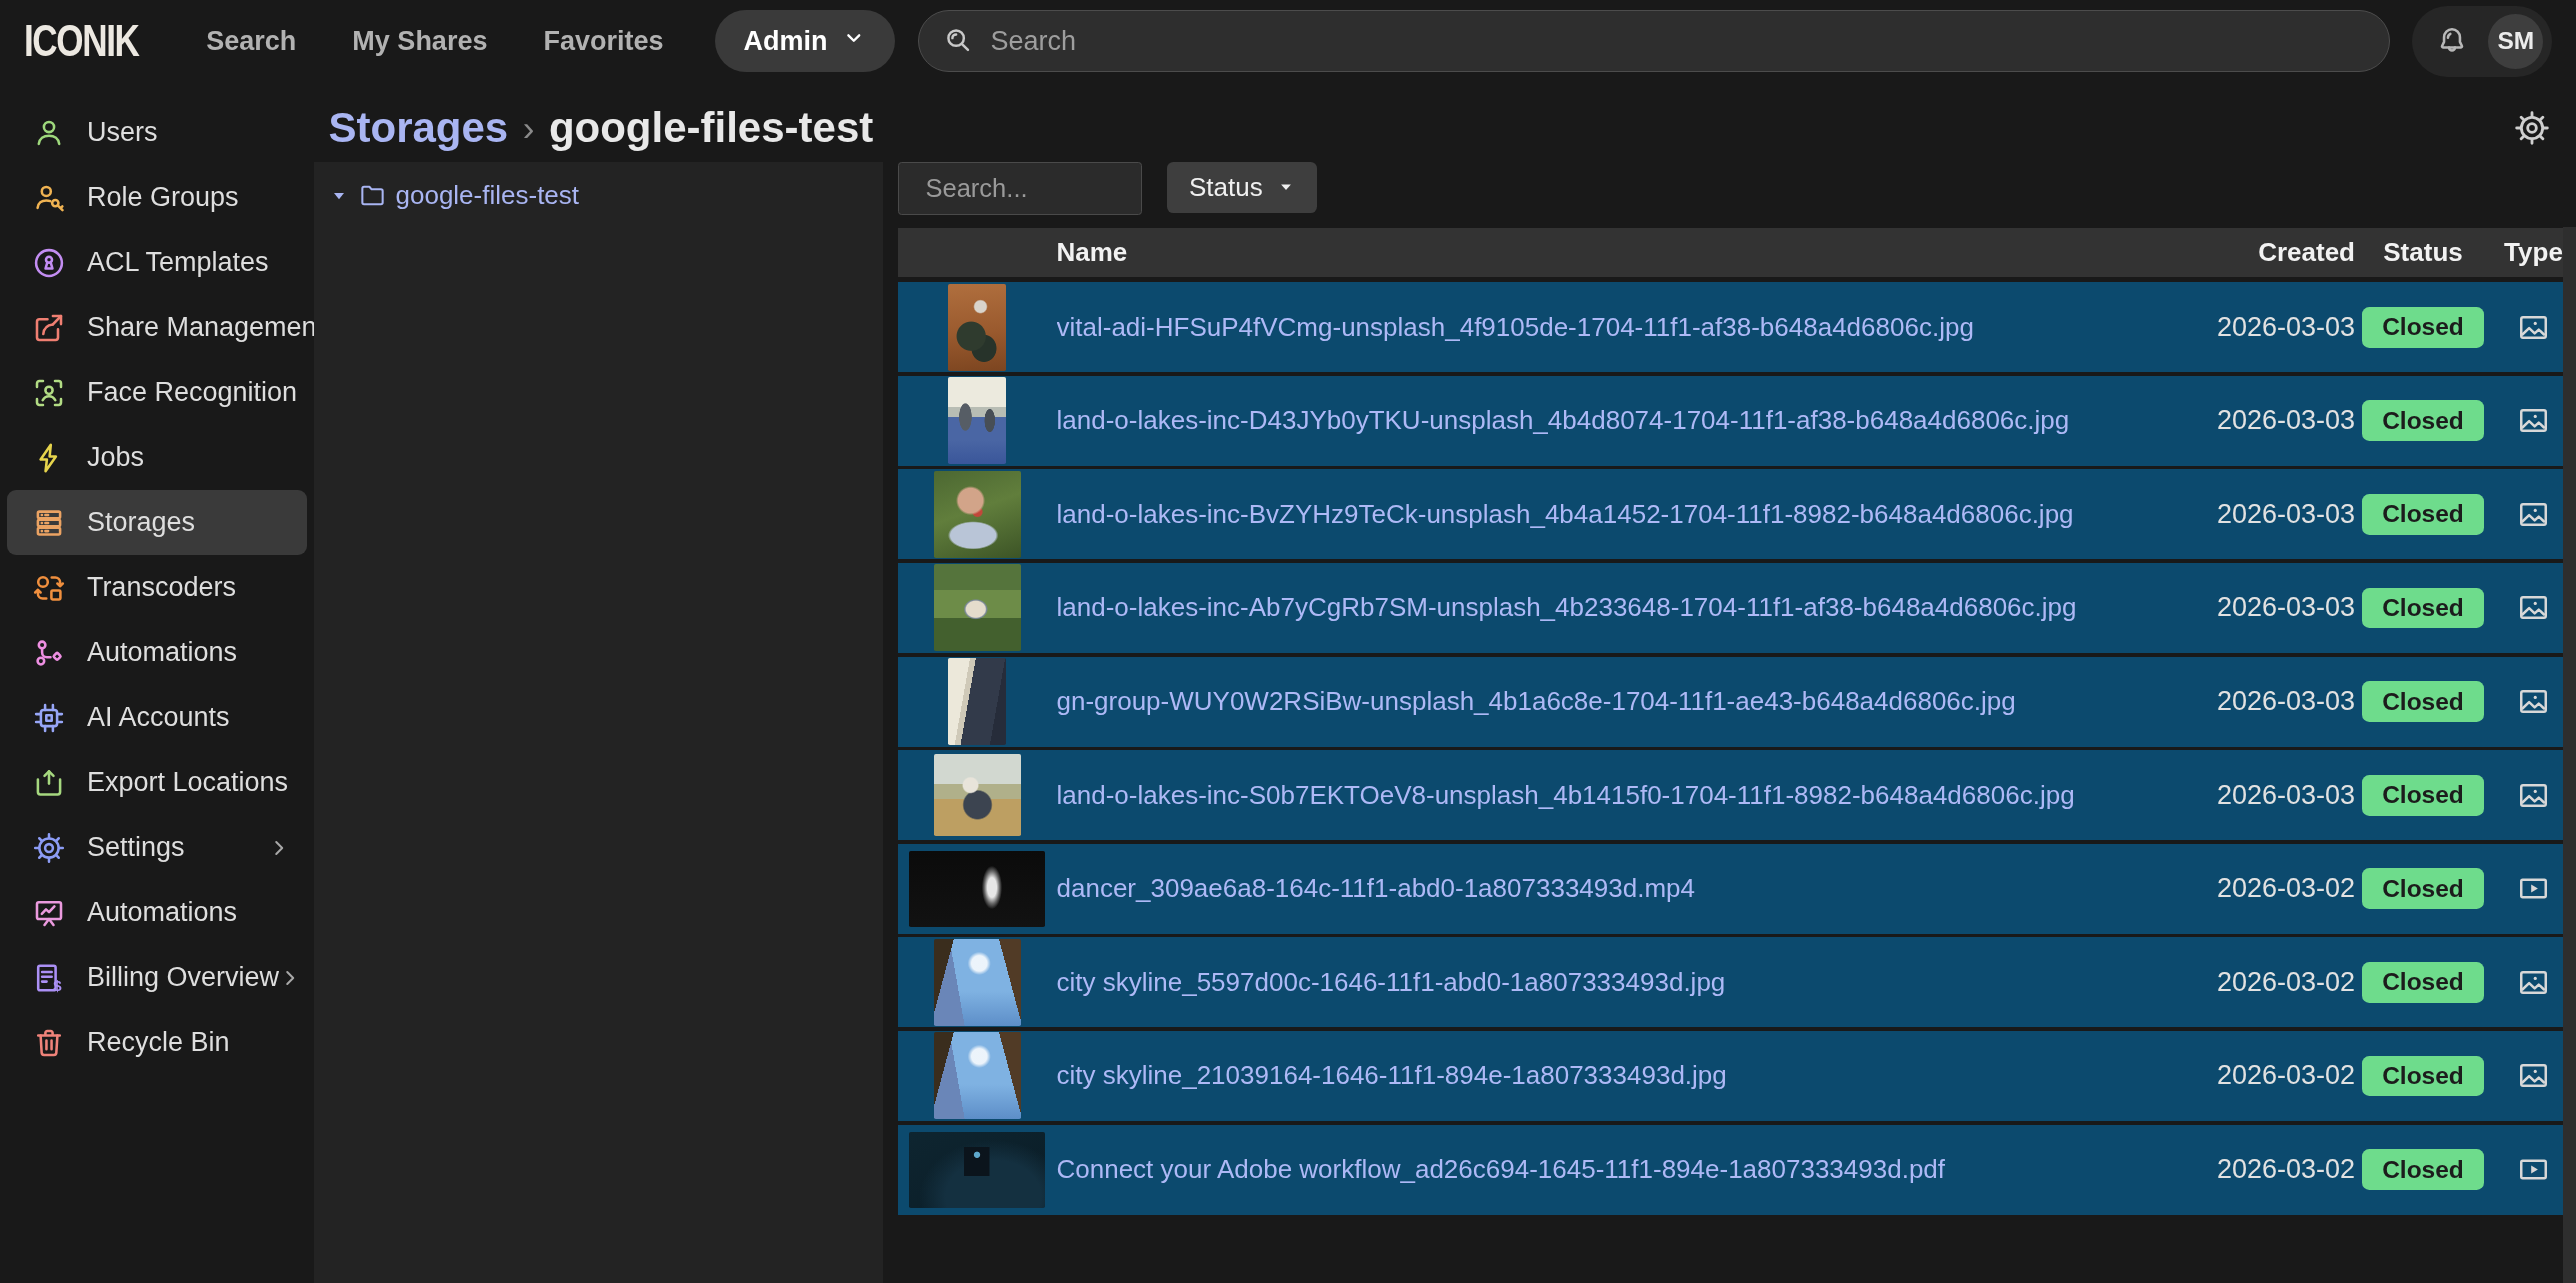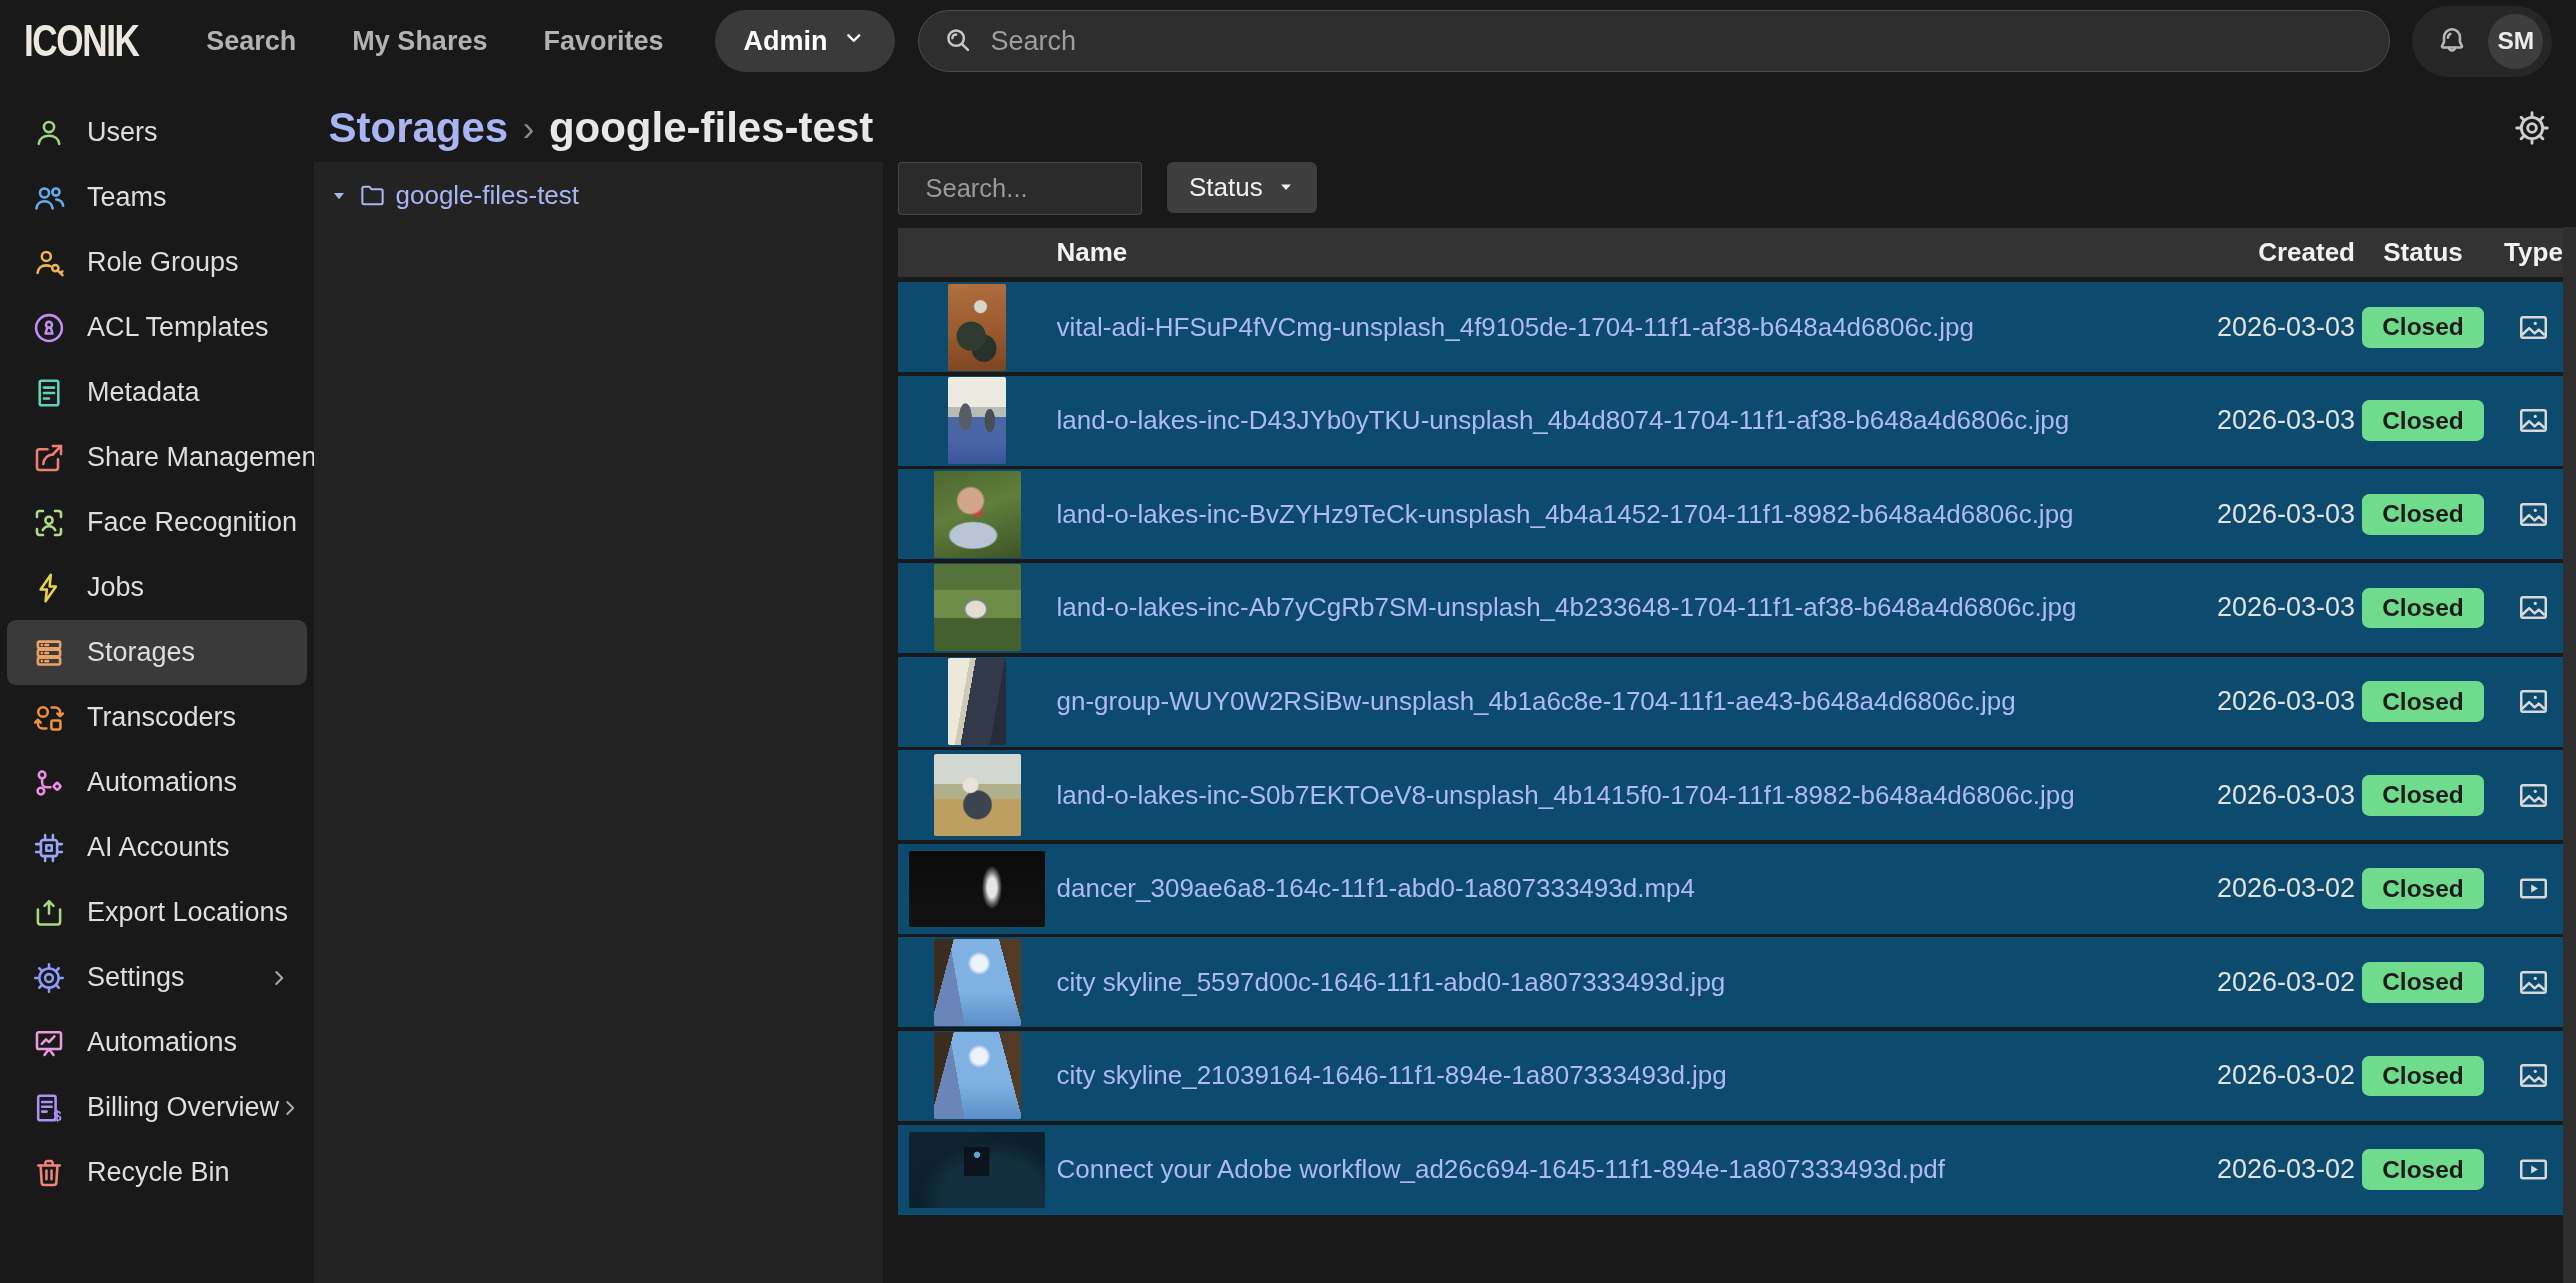--- a/index.html
+++ b/index.html
@@ -188,62 +188,40 @@
     <span class="sb-icon" style="color: rgb(158, 216, 124);">
             <svg viewBox="0 0 24 24" fill="none" stroke="currentColor" stroke-width="1.7" stroke-linecap="round" stroke-linejoin="round">
               <circle cx="12" cy="8" r="3.4"></circle>
               <path d="M5.2 19.3c.4-3.5 3.2-5.5 6.8-5.5s6.4 2 6.8 5.5"></path>
             </svg>
           </span>
     <span class="sb-label">Users</span>
 
   </div>
         <div class="sb-item">
-    <span class="sb-icon" style="color: rgb(100, 174, 240);">
-            <svg viewBox="0 0 24 24" fill="none" stroke="currentColor" stroke-width="1.7" stroke-linecap="round" stroke-linejoin="round">
-              <circle cx="9" cy="8.6" r="3"></circle>
-              <path d="M3.6 19c.3-3 2.6-4.8 5.4-4.8s5.1 1.8 5.4 4.8"></path>
-              <circle cx="16.6" cy="8" r="2.4"></circle>
-              <path d="M16.9 13c2.5.2 4.2 1.8 4.5 4.2"></path>
-            </svg>
-          </span>
-    <span class="sb-label">Teams</span>
-
-  </div>
-        <div class="sb-item">
     <span class="sb-icon" style="color: rgb(240, 179, 82);">
             <svg viewBox="0 0 24 24" fill="none" stroke="currentColor" stroke-width="1.7" stroke-linecap="round" stroke-linejoin="round">
               <circle cx="10.2" cy="7.6" r="3"></circle>
               <path d="M4.4 18.6c.3-3.2 2.7-5 5.8-5 1 0 1.9.2 2.7.5"></path>
               <circle cx="16.2" cy="15.4" r="2.1"></circle>
               <path d="M17.8 16.9l3.2 3.2M19.7 18.8l1.2-1.2"></path>
             </svg>
           </span>
     <span class="sb-label">Role Groups</span>
 
   </div>
         <div class="sb-item">
     <span class="sb-icon" style="color: rgb(195, 141, 242);">
             <svg viewBox="0 0 24 24" fill="none" stroke="currentColor" stroke-width="1.7" stroke-linecap="round" stroke-linejoin="round">
               <circle cx="12" cy="12" r="8.6"></circle>
               <circle cx="12" cy="9.8" r="2"></circle>
               <path d="M10.9 11.5l-1.2 4.2h4.6l-1.2-4.2"></path>
             </svg>
           </span>
     <span class="sb-label">ACL Templates</span>
-
-  </div>
-        <div class="sb-item">
-    <span class="sb-icon" style="color: rgb(95, 212, 187);">
-            <svg viewBox="0 0 24 24" fill="none" stroke="currentColor" stroke-width="1.7" stroke-linecap="round" stroke-linejoin="round">
-              <rect x="5.8" y="3.8" width="12.4" height="16.4" rx="1.2"></rect>
-              <path d="M8.6 8.4h6.8M8.6 12h6.8M8.6 15.6h3.4"></path>
-            </svg>
-          </span>
-    <span class="sb-label">Metadata</span>
 
   </div>
         <div class="sb-item">
     <span class="sb-icon" style="color: rgb(240, 127, 114);">
             <svg viewBox="0 0 24 24" fill="none" stroke="currentColor" stroke-width="1.7" stroke-linecap="round" stroke-linejoin="round">
               <path d="M11 6.2H5.6A1.6 1.6 0 0 0 4 7.8v10.6A1.6 1.6 0 0 0 5.6 20h10.8a1.6 1.6 0 0 0 1.6-1.6v-5.6"></path>
               <path d="M8.2 16c.3-3.8 2.6-6 6.4-6.4"></path>
               <path d="M14.6 4H20v5.4"></path>
               <path d="M20 4l-5.4 5.6"></path>
             </svg>

